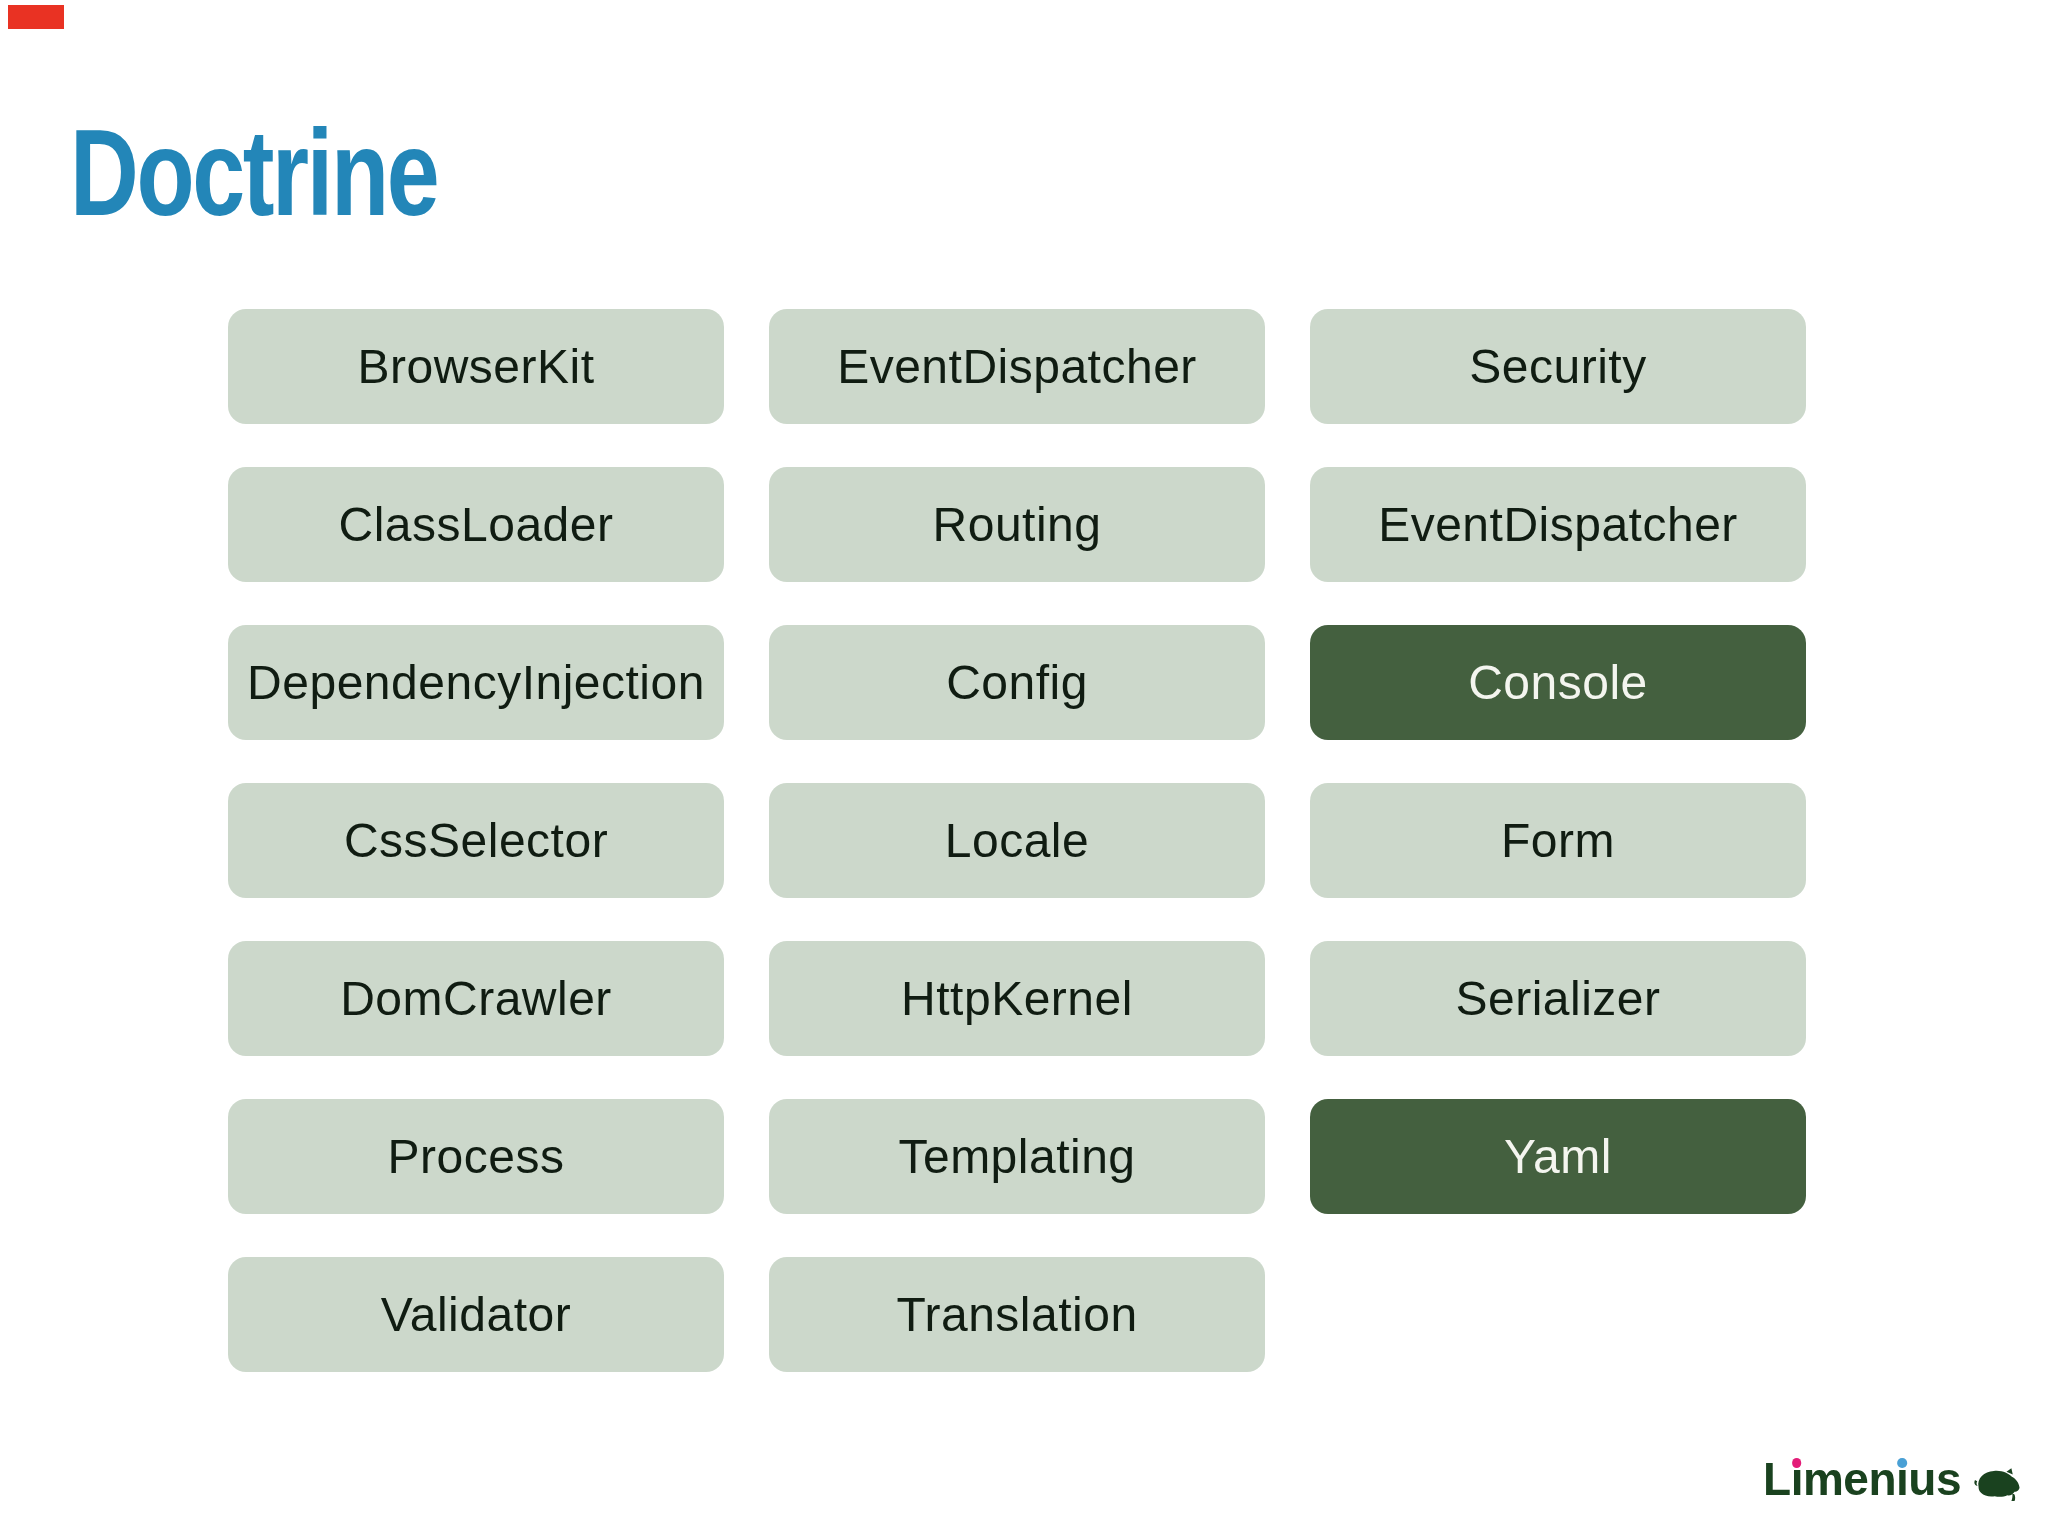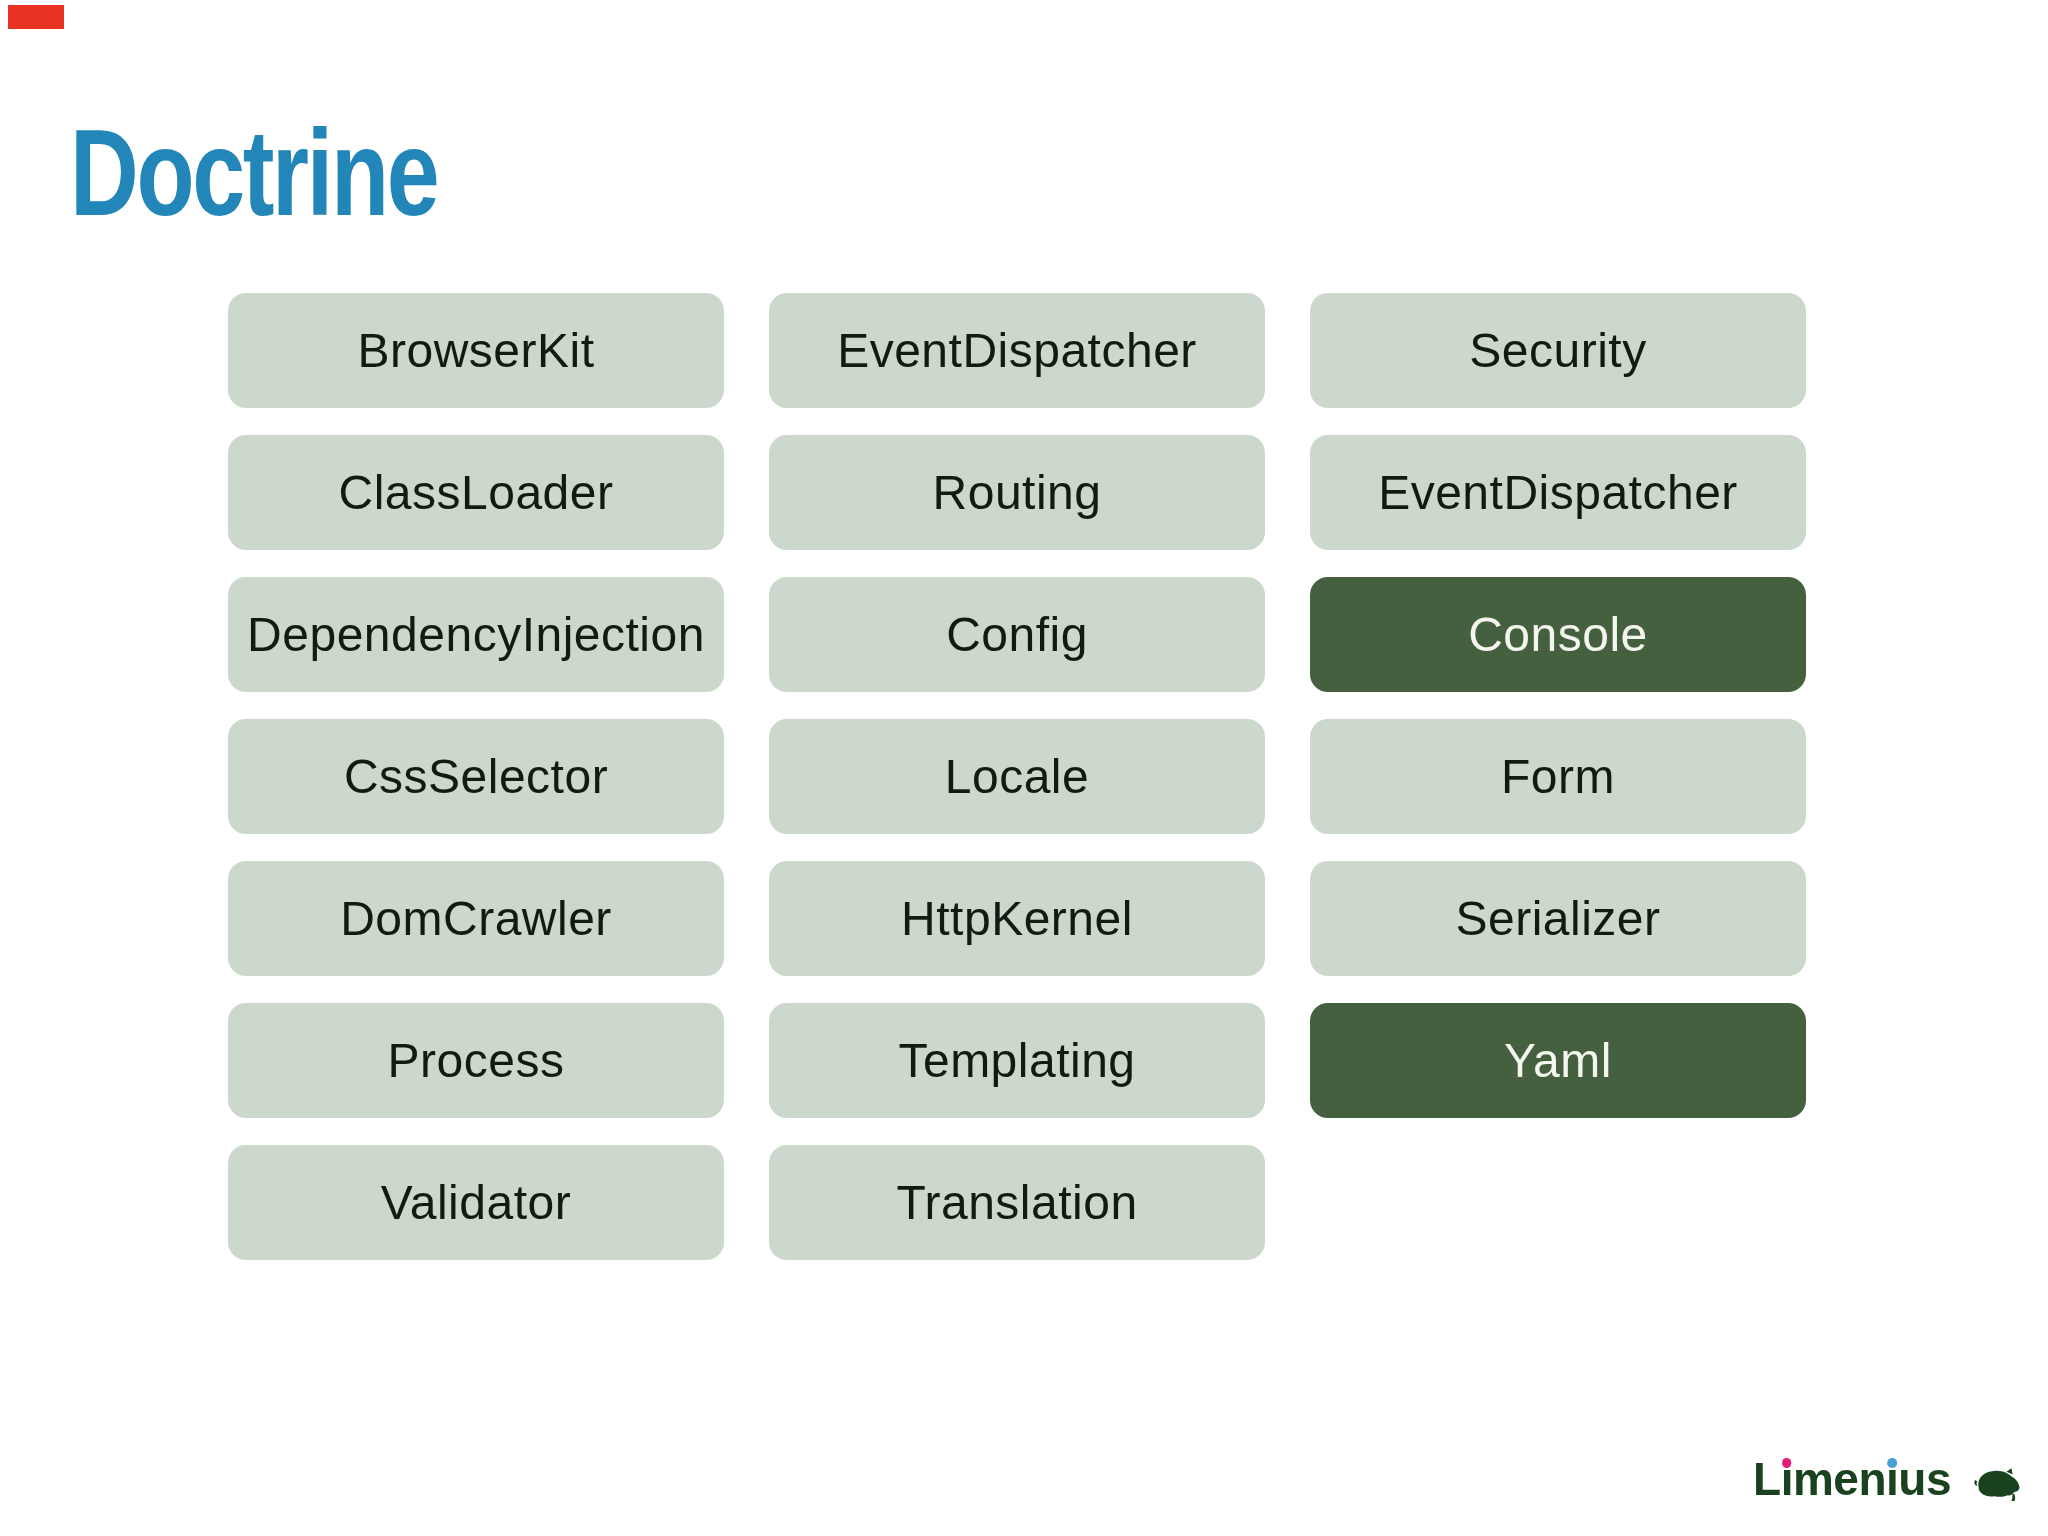--- a/index.html
+++ b/index.html
@@ -54,34 +54,35 @@
   .box {
     height: 115px;
     border-radius: 18px;
     background: var(--box-bg, #ccd8cb);
     color: var(--box-text, #101c12);
     display: flex;
     align-items: center;
     justify-content: center;
     font-size: 48px;
     letter-spacing: 0.5px;
+    margin-top: 16px;
   }
   .box-dark {
     background: var(--box-bg-dark, #44603f);
     color: var(--box-text-dark, #f4f5ef);
   }
 
   
   .footer-logo {
     position: absolute;
     right: 26px;
     bottom: 34px;
     display: flex;
     align-items: flex-end;
-    gap: 21px;
+    gap: 11px;
     color: var(--logo-color, #1a421f);
   }
   .logo-text {
     font-size: 46px;
     font-weight: bold;
     line-height: 1;
     letter-spacing: -0.5px;
     white-space: nowrap;
   }
   .logo-i {

